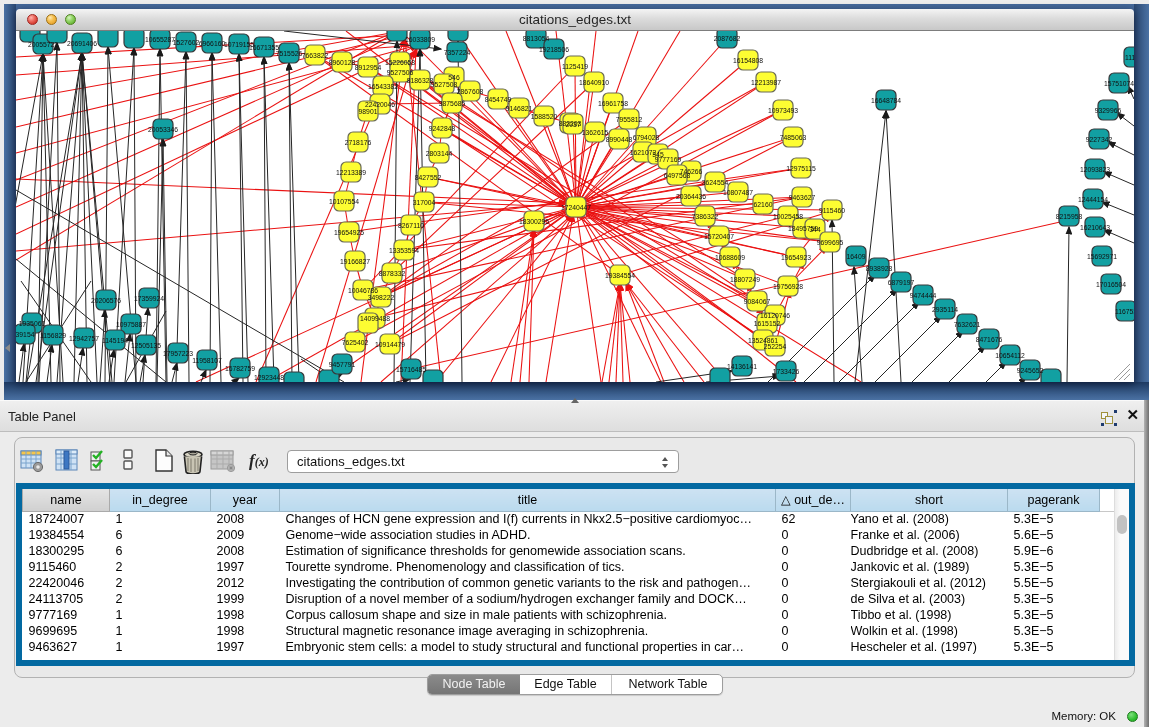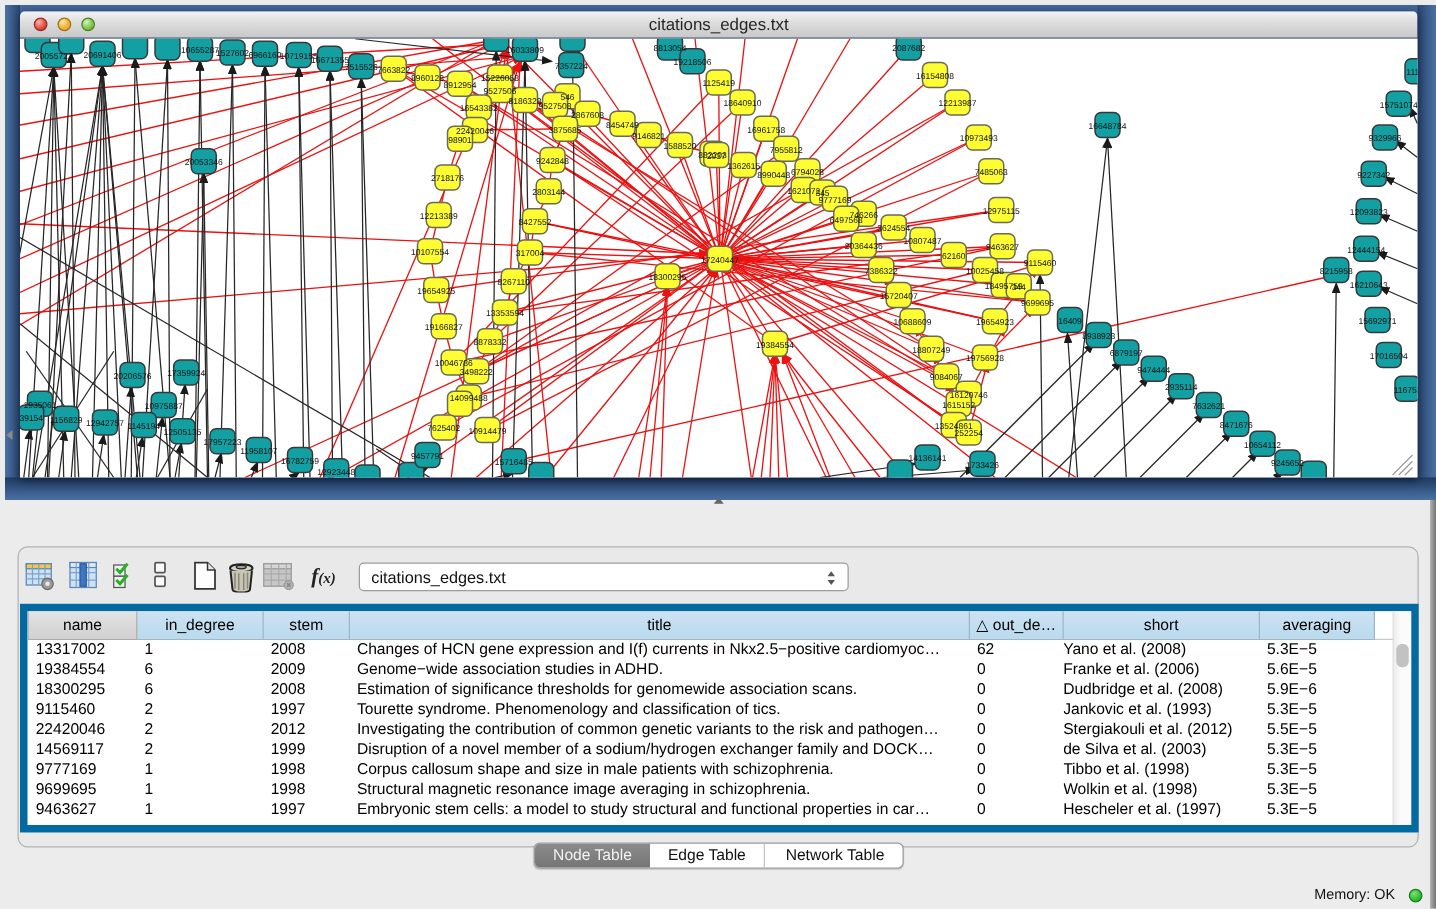--- a/index.html
+++ b/index.html
@@ -589,20 +589,31 @@
 <text x="772" y="258" font-size="6.8" font-family="Liberation Sans, sans-serif" fill="#111" text-anchor="middle">19756928</text>
 <text x="741" y="273" font-size="6.8" font-family="Liberation Sans, sans-serif" fill="#111" text-anchor="middle">9084067</text>
 <text x="759" y="287" font-size="6.8" font-family="Liberation Sans, sans-serif" fill="#111" text-anchor="middle">16120746</text>
 <text x="751" y="295" font-size="6.8" font-family="Liberation Sans, sans-serif" fill="#111" text-anchor="middle">1615152</text>
 <text x="747" y="312" font-size="6.8" font-family="Liberation Sans, sans-serif" fill="#111" text-anchor="middle">13524861</text>
 <text x="759" y="318" font-size="6.8" font-family="Liberation Sans, sans-serif" fill="#111" text-anchor="middle">252254</text>
 </svg>
   </div>
   <div id="divarrow"></div>
   <div id="leftarrow"></div>
+  <div id="tp-head">
+      <span class="t">Table Panel</span>
+      <div id="tp-float">
+        <div class="sq1"></div>
+        <div class="sq2"></div>
+        <div class="d" style="left:13px;top:0"></div>
+        <div class="d" style="left:0;top:13px"></div>
+        <div class="d" style="left:13px;top:13px"></div>
+      </div>
+      <div id="tp-close">✕</div>
+    </div>
   <div id="panel"></div>
   <div class="tbicon" style="left:20px"><svg width="25" height="24" viewBox="0 0 25 24">
         <rect x="1" y="2" width="20" height="17" fill="#cfe2f5" stroke="#5b86b8"></rect>
         <rect x="1" y="2" width="20" height="4" fill="#f6c64a" stroke="#5b86b8"></rect>
         <path d="M6 2v17M11 2v17M16 2v17M1 10h20M1 14h20" stroke="#7ba4cd" stroke-width="1" fill="none"></path>
         <circle cx="18" cy="18" r="4.6" fill="#9a9a9a" stroke="#6b6b6b"></circle>
         <circle cx="18" cy="18" r="1.8" fill="#e8e8e8"></circle>
       </svg></div>
   <div class="tbicon" style="left:55px"><svg width="24" height="23" viewBox="0 0 24 23">
         <rect x="1" y="1" width="21" height="20" fill="#cfe2f5" stroke="#5b86b8"></rect>
@@ -638,29 +649,29 @@
         <path d="M19.6 17.6l2.8 2.8M22.4 17.6l-2.8 2.8" stroke="#888" stroke-width="1.2"></path>
       </svg></div>
   <div class="tbicon" style="left:249px;top:451px;font-size:17px;font-style:italic;font-family:'Liberation Serif',serif;font-weight:bold;color:#222">f<span style="font-size:12px">(x)</span></div>
   <div id="combo">citations_edges.txt<div class="arr"></div></div>
   <div id="tbl">
     <table>
       <tbody>
           <tr>
             <th class="c0">name</th>
             <th class="c1">in_degree</th>
-            <th class="c2">stem</th>
+            <th class="c2">year</th>
             <th class="c3">title</th>
             <th class="c4">△ out_de…</th>
             <th class="c5">short</th>
-            <th class="c6">averaging</th>
+            <th class="c6">pagerank</th>
             <th class="c7"></th>
           </tr>
       <tr>
-            <td class="c0">13317002</td>
+            <td class="c0">18724007</td>
             <td class="c1">1</td>
             <td class="c2">2008</td>
             <td class="c3">Changes of HCN gene expression and I(f) currents in Nkx2.5−positive cardiomyoc…</td>
             <td class="c4">62</td>
             <td class="c5">Yano et al. (2008)</td>
             <td class="c6">5.3E−5</td>
             <td class="c7"></td>
           </tr>
 <tr>
             <td class="c0">19384554</td>
@@ -681,36 +692,36 @@
             <td class="c5">Dudbridge et al. (2008)</td>
             <td class="c6">5.9E−6</td>
             <td class="c7"></td>
           </tr>
 <tr>
             <td class="c0">9115460</td>
             <td class="c1">2</td>
             <td class="c2">1997</td>
             <td class="c3">Tourette syndrome. Phenomenology and classification of tics.</td>
             <td class="c4">0</td>
-            <td class="c5">Jankovic et al. (1993)</td>
+            <td class="c5">Jankovic et al. (1989)</td>
             <td class="c6">5.3E−5</td>
             <td class="c7"></td>
           </tr>
 <tr>
             <td class="c0">22420046</td>
             <td class="c1">2</td>
             <td class="c2">2012</td>
             <td class="c3">Investigating the contribution of common genetic variants to the risk and pathogen…</td>
             <td class="c4">0</td>
             <td class="c5">Stergiakouli et al. (2012)</td>
             <td class="c6">5.5E−5</td>
             <td class="c7"></td>
           </tr>
 <tr>
-            <td class="c0">14569117</td>
+            <td class="c0">24113705</td>
             <td class="c1">2</td>
             <td class="c2">1999</td>
             <td class="c3">Disruption of a novel member of a sodium/hydrogen exchanger family and DOCK…</td>
             <td class="c4">0</td>
             <td class="c5">de Silva et al. (2003)</td>
             <td class="c6">5.3E−5</td>
             <td class="c7"></td>
           </tr>
 <tr>
             <td class="c0">9777169</td>

